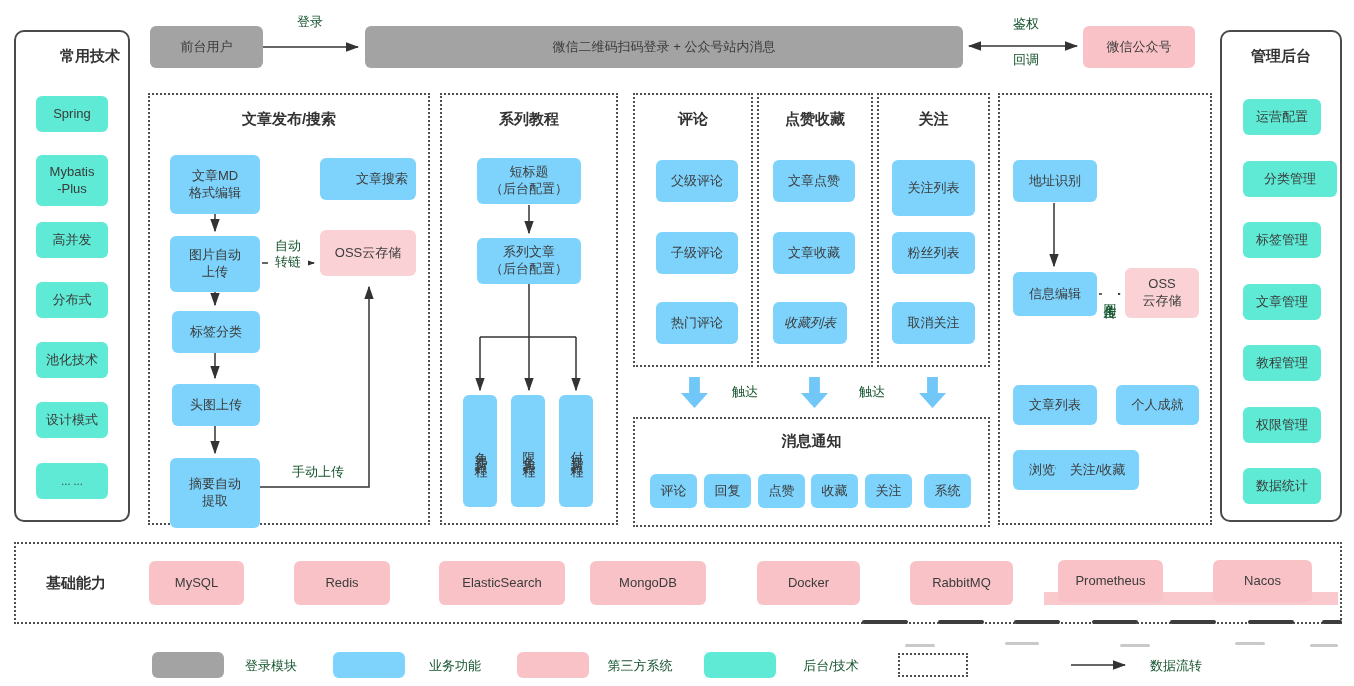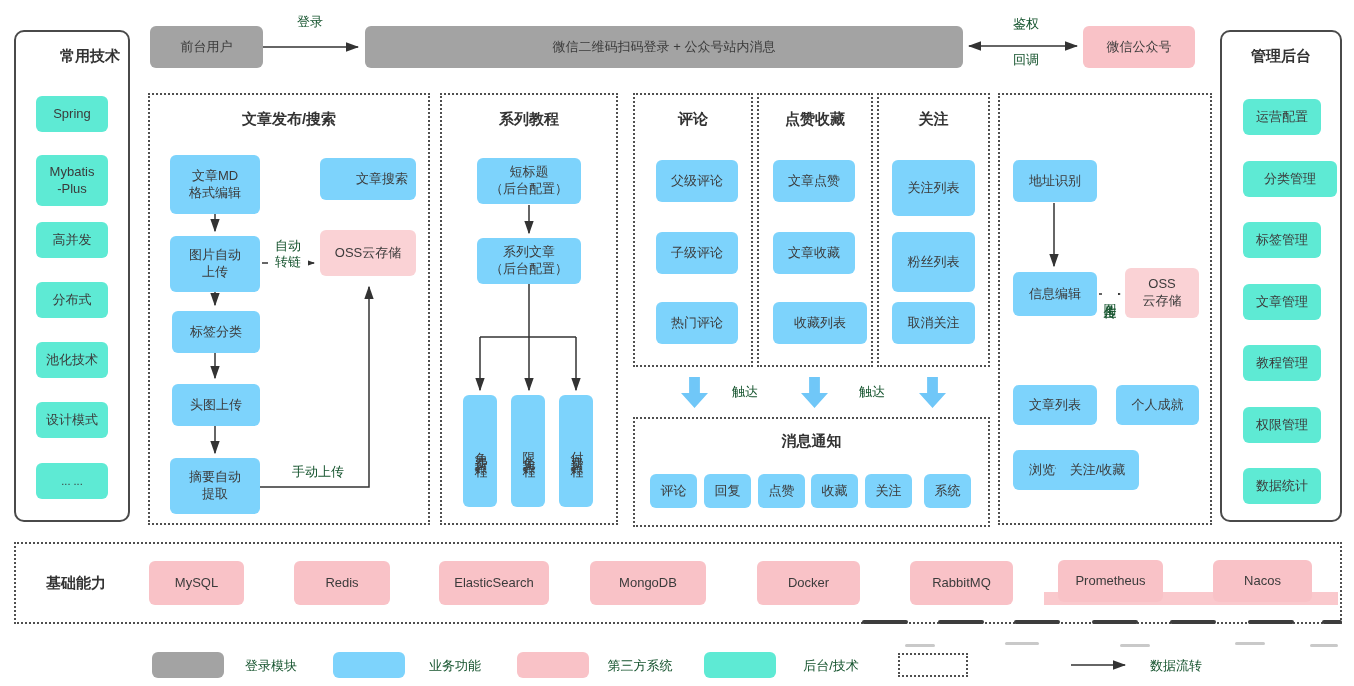--- a/index.html
+++ b/index.html
@@ -92,21 +92,21 @@
   <div class="abs box blue" style="left:170px;top:155px;width:90px;height:59px;">文章MD
 格式编辑</div>
   <div class="abs box blue" style="left:320px;top:158px;width:96px;height:42px;padding-left:28px;">文章搜索</div>
   <div class="abs box blue" style="left:170px;top:236px;width:90px;height:56px;">图片自动
 上传</div>
   <div class="abs lbl wbg" style="left:268px;top:238px;width:40px;">自动
 转链</div>
   <div class="abs box pink2" style="left:320px;top:230px;width:96px;height:46px;">OSS云存储</div>
   <div class="abs box blue" style="left:172px;top:311px;width:88px;height:42px;">标签分类</div>
   <div class="abs box blue" style="left:172px;top:384px;width:88px;height:42px;">头图上传</div>
-  <div class="abs box blue" style="left:170px;top:458px;width:90px;height:56px;">摘要自动
+  <div class="abs box blue" style="left:170px;top:458px;width:90px;height:70px;">摘要自动
 提取</div>
   <div class="abs lbl wbg" style="left:285px;top:464px;width:66px;">手动上传</div>
 
   <div class="abs dotted" style="left:440px;top:93px;width:178px;height:432px;"></div>
   <div class="abs sec-title" style="left:440px;top:110px;width:178px;">系列教程</div>
   <div class="abs box blue" style="left:477px;top:158px;width:104px;height:46px;">短标题
 （后台配置）</div>
   <div class="abs box blue" style="left:477px;top:238px;width:104px;height:46px;">系列文章
 （后台配置）</div>
   <div class="abs box blue vtext" style="left:463px;top:395px;width:34px;height:112px;">免费教程</div>
@@ -116,26 +116,26 @@
   <div class="abs dotted" style="left:633px;top:93px;width:120px;height:274px;"></div>
   <div class="abs sec-title" style="left:633px;top:110px;width:120px;">评论</div>
   <div class="abs box blue" style="left:656px;top:160px;width:82px;height:42px;">父级评论</div>
   <div class="abs box blue" style="left:656px;top:232px;width:82px;height:42px;">子级评论</div>
   <div class="abs box blue" style="left:656px;top:302px;width:82px;height:42px;">热门评论</div>
 
   <div class="abs dotted" style="left:757px;top:93px;width:116px;height:274px;"></div>
   <div class="abs sec-title" style="left:757px;top:110px;width:116px;">点赞收藏</div>
   <div class="abs box blue" style="left:773px;top:160px;width:82px;height:42px;">文章点赞</div>
   <div class="abs box blue" style="left:773px;top:232px;width:82px;height:42px;">文章收藏</div>
-  <div class="abs box blue" style="left:773px;top:302px;width:94px;height:42px;">收藏列表</div>
+  <div class="abs box blue" style="left:773px;top:302px;width:74px;height:42px;font-style:italic;">收藏列表</div>
 
   <div class="abs dotted" style="left:877px;top:93px;width:113px;height:274px;"></div>
   <div class="abs sec-title" style="left:877px;top:110px;width:113px;">关注</div>
   <div class="abs box blue" style="left:892px;top:160px;width:83px;height:56px;">关注列表</div>
-  <div class="abs box blue" style="left:892px;top:232px;width:83px;height:60px;">粉丝列表</div>
+  <div class="abs box blue" style="left:892px;top:232px;width:83px;height:42px;">粉丝列表</div>
   <div class="abs box blue" style="left:892px;top:302px;width:83px;height:42px;">取消关注</div>
 
   <div class="abs fat-arrow" style="left:681px;top:377px;width:27px;height:31px;"></div>
   <div class="abs lbl" style="left:716px;top:384px;width:58px;">触达</div>
   <div class="abs fat-arrow" style="left:801px;top:377px;width:27px;height:31px;"></div>
   <div class="abs lbl" style="left:843px;top:384px;width:58px;">触达</div>
   <div class="abs fat-arrow" style="left:919px;top:377px;width:27px;height:31px;"></div>
 
   <div class="abs dotted" style="left:633px;top:417px;width:357px;height:110px;"></div>
   <div class="abs sec-title" style="left:633px;top:432px;width:357px;">消息通知</div>
@@ -155,21 +155,21 @@
   <div class="abs box blue" style="left:1013px;top:385px;width:84px;height:40px;">文章列表</div>
   <div class="abs box blue" style="left:1116px;top:385px;width:83px;height:40px;">个人成就</div>
   <div class="abs box blue" style="left:1013px;top:450px;width:84px;height:40px;">浏览记录</div>
   <div class="abs box blue" style="left:1056px;top:450px;width:83px;height:40px;">关注/收藏</div>
 
   <div class="abs dotted" style="left:14px;top:542px;width:1328px;height:82px;"></div>
   <div class="abs sec-title" style="left:30px;top:574px;width:92px;">基础能力</div>
   <div class="abs pinkband" style="left:1044px;top:592px;width:294px;height:13px;"></div>
   <div class="abs box pink" style="left:149px;top:561px;width:95px;height:44px;">MySQL</div>
   <div class="abs box pink" style="left:294px;top:561px;width:96px;height:44px;">Redis</div>
-  <div class="abs box pink" style="left:439px;top:561px;width:110px;height:44px;">ElasticSearch</div>
+  <div class="abs box pink" style="left:439px;top:561px;width:126px;height:44px;">ElasticSearch</div>
   <div class="abs box pink" style="left:590px;top:561px;width:116px;height:44px;">MongoDB</div>
   <div class="abs box pink" style="left:757px;top:561px;width:103px;height:44px;">Docker</div>
   <div class="abs box pink" style="left:910px;top:561px;width:103px;height:44px;">RabbitMQ</div>
   <div class="abs box pink" style="left:1058px;top:560px;width:105px;height:42px;">Prometheus</div>
   <div class="abs box pink" style="left:1213px;top:560px;width:99px;height:42px;">Nacos</div>
 
   <div class="abs smudge" style="left:862px;top:620px;width:46px;height:4px;"></div>
   <div class="abs smudge" style="left:938px;top:620px;width:46px;height:4px;"></div>
   <div class="abs smudge" style="left:1014px;top:620px;width:46px;height:4px;"></div>
   <div class="abs smudge" style="left:1092px;top:620px;width:46px;height:4px;"></div>

